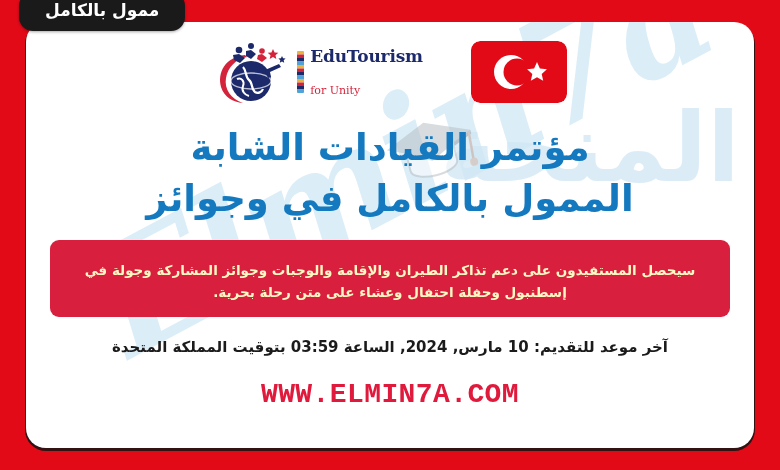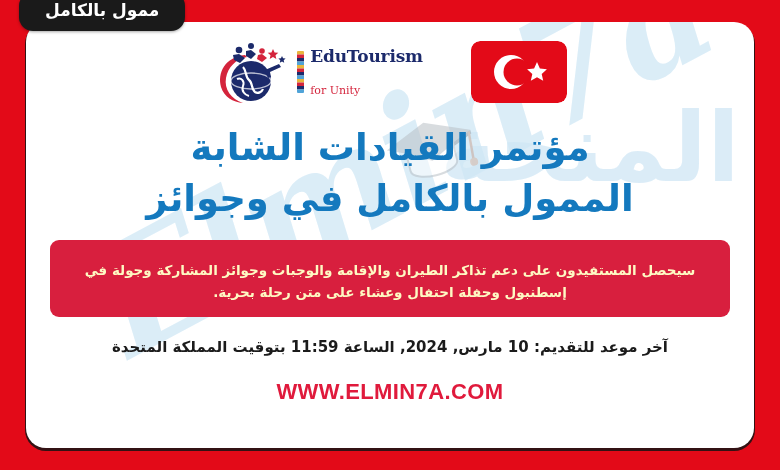--- a/index.html
+++ b/index.html
@@ -211,25 +211,25 @@
     white-space: nowrap;
   }
 
   
   .url {
     position: relative;
     z-index: 5;
     margin: 21px 0 0 0;
     text-align: center;
     color: #e01a3c;
-    font-size: 22px;
+    font-size: 28px;
     font-weight: 700;
     letter-spacing: 0.4px;
     direction: ltr;
-    font-family: Liberation Sans, sans-serif;
+    font-family: Liberation Mono, monospace;
   }
 </style>
 </head>
 <body>
 
 <div class="poster">
 
   <div class="card">
 
     <div class="watermark-layer">
@@ -304,21 +304,21 @@
       </svg>
     </div>
 
     <div class="headline">
       <span class="ln">مؤتمر القيادات الشابة</span>
       <span class="ln">الممول بالكامل في وجوائز</span>
     </div>
 
     <div class="benefits">سيحصل المستفيدون على دعم تذاكر الطيران والإقامة والوجبات وجوائز المشاركة وجولة في إسطنبول وحفلة احتفال وعشاء على متن رحلة بحرية.</div>
 
-    <div class="deadline">آخر موعد للتقديم: 10 مارس, 2024, الساعة 11:59 بتوقيت المملكة المتحدة</div>
+    <div class="deadline">آخر موعد للتقديم: 10 مارس, 2024, الساعة 03:59 بتوقيت المملكة المتحدة</div>
 
     <div class="url">WWW.ELMIN7A.COM</div>
 
   </div>
 
   <div class="badge">ممول بالكامل</div>
 
 </div>
 
 </body></html>

